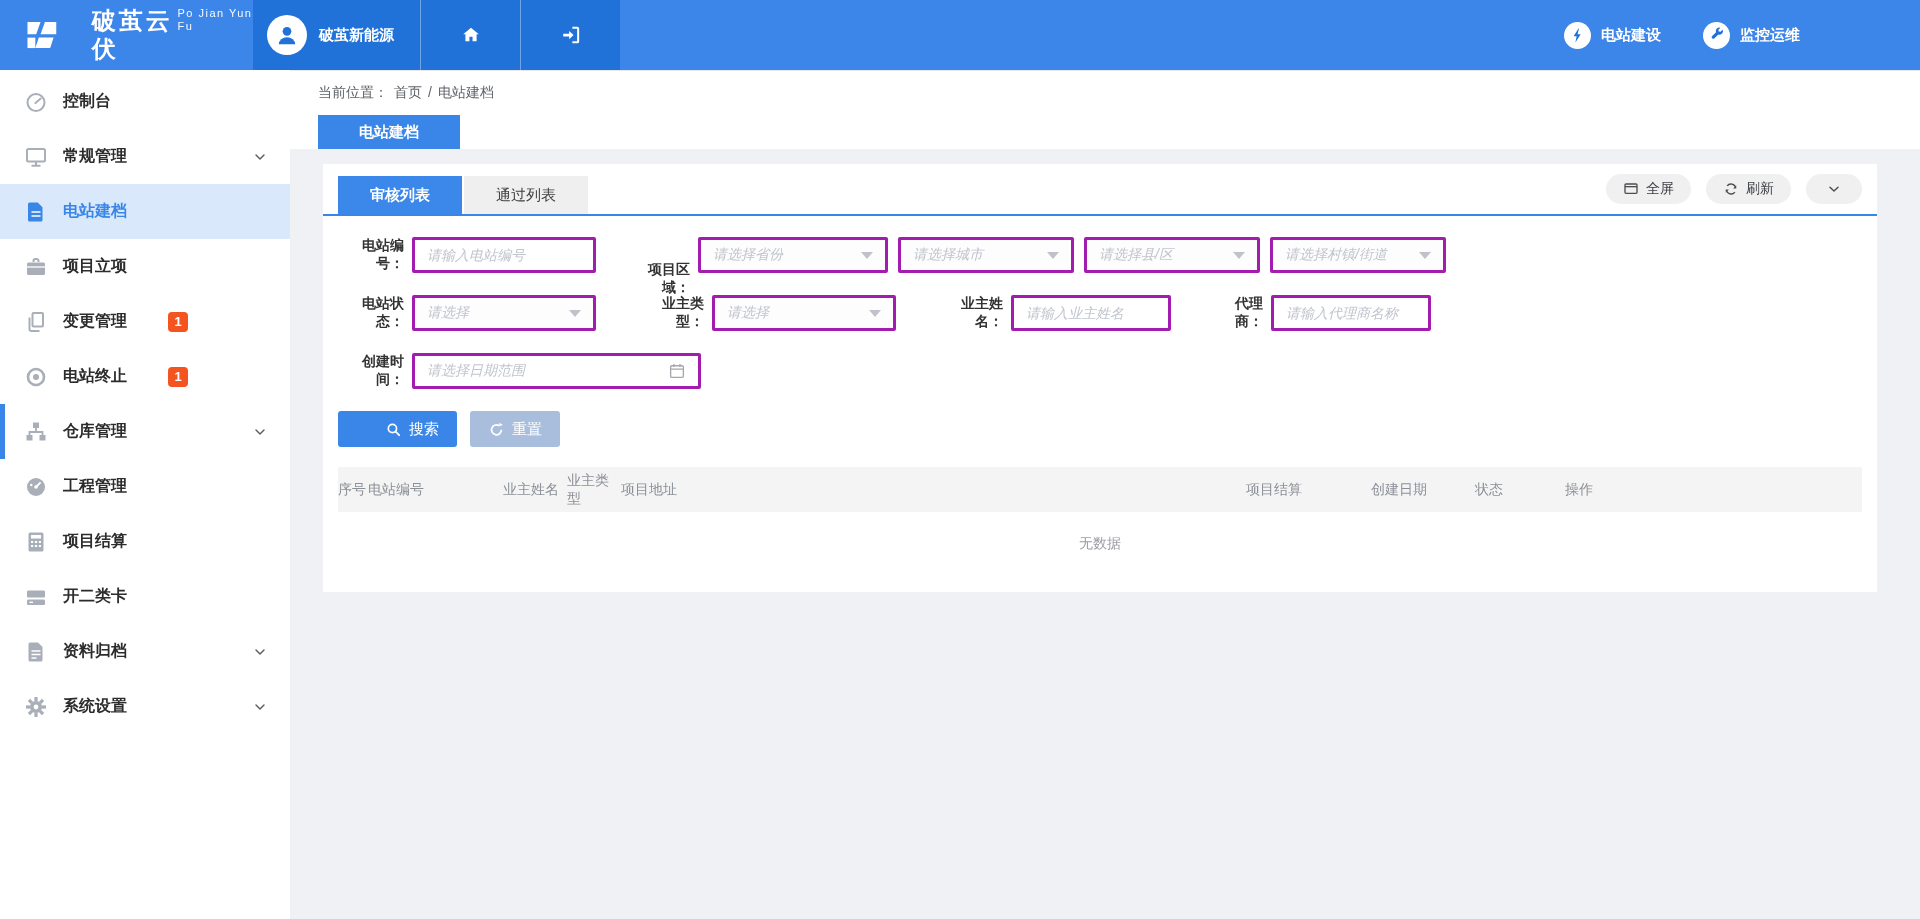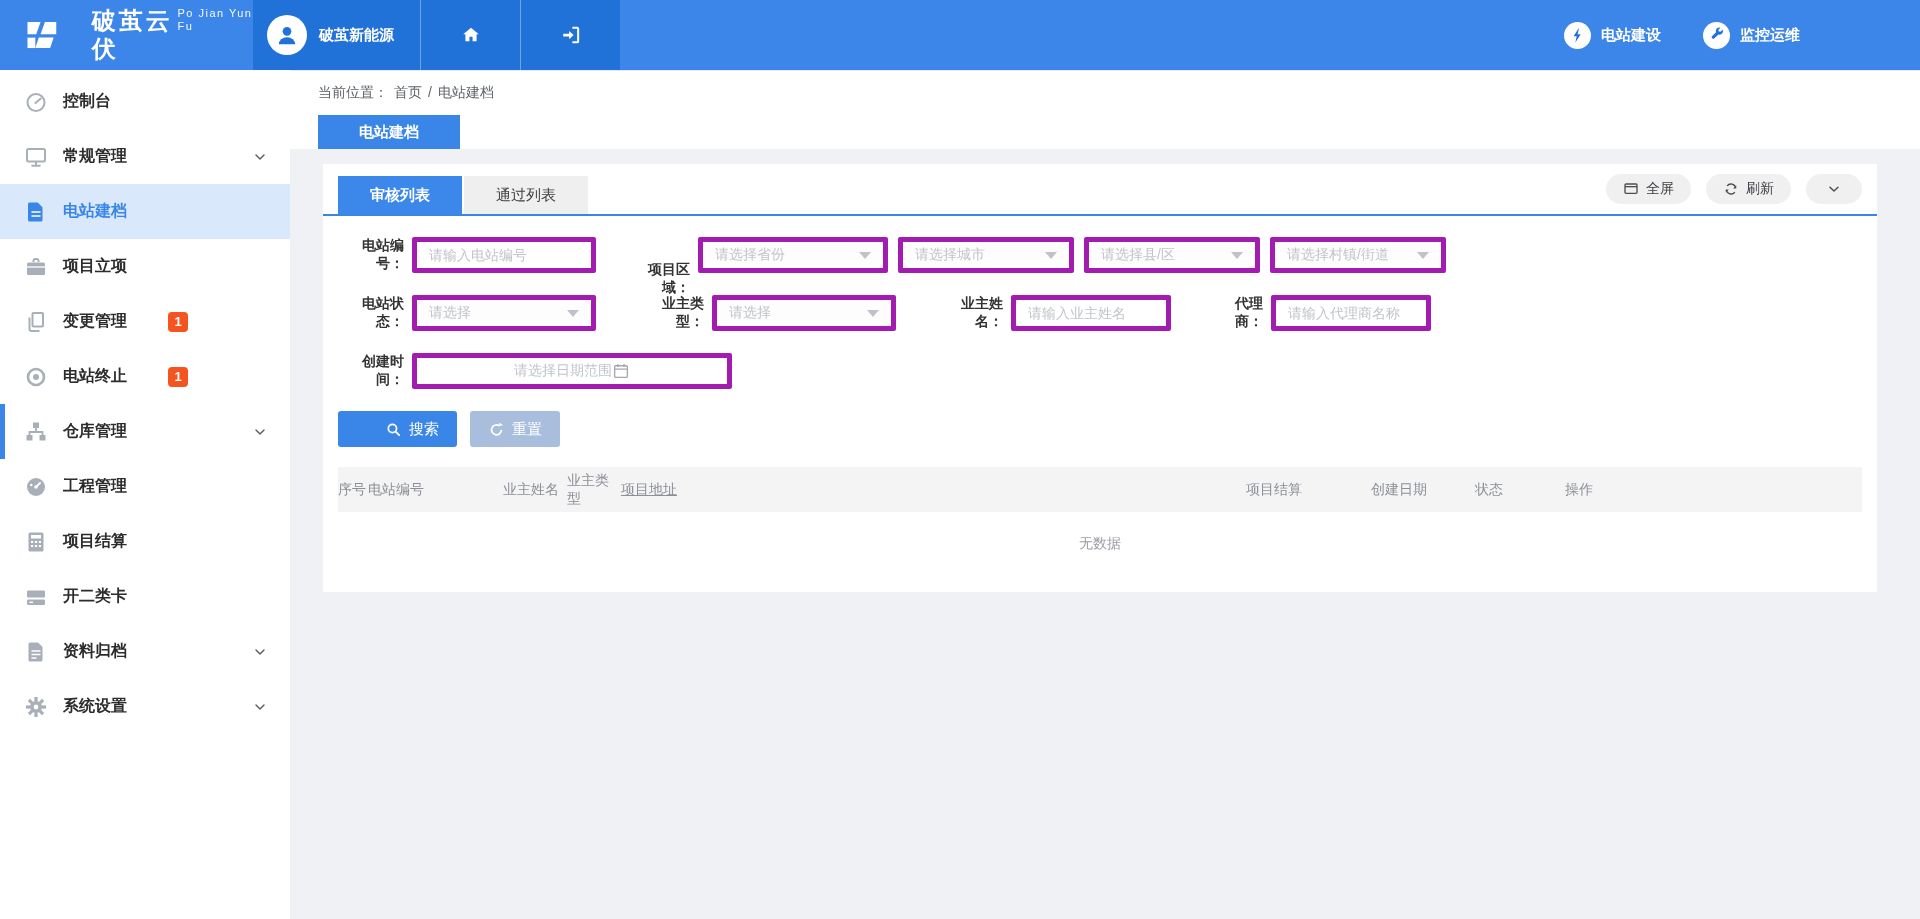--- a/index.html
+++ b/index.html
@@ -47,42 +47,42 @@
   .pill { height:30px; border-radius:16px; background:#f0f0f1; display:flex; align-items:center; gap:7px; padding:0 17px; font-size:14px; color:#3c3f43; cursor:pointer; }
   .pill svg { width:16px; height:16px; }
   .pill.sm { padding:0 20px; }
 
   
   .filters { padding:21px 15px 0; }
   .f-row { display:flex; align-items:center; height:36px; margin-bottom:22px; }
   .f-label { font-size:14px; color:#333; font-weight:600; text-align:right; flex:none; padding-right:8px; }
   .lw66 { width:74px;text-align:right; } .lw70 { width:70px; } .lw64 { width:64px; } .lw65 { width:65px; } .lw62 { width:62px; }
   .ml32 { margin-left:32px;margin-top:48px; } .ml52 { margin-left:52px; } .ml50 { margin-left:50px; } .ml38 { margin-left:38px; } .ml10 { margin-left:10px; }
-  .control { height:36px; border:5px solid #a21caf; border-radius:2px; background:#fff; font-size:14px; color:#606266; }
+  .control { height:36px; border:3px solid #a21caf; border-radius:2px; background:#fff; font-size:14px; color:#606266;font-style:italic; }
   input.control { padding:0 12px; outline:none; }
   input.control::placeholder { color:#c0c4cc; }
   .select { display:flex; align-items:center; justify-content:space-between; padding:0 12px; cursor:pointer; background:#fdfdfd; }
   .select .ph { color:#c0c4cc; }
   .caret { width:0; height:0; border-left:6px solid transparent; border-right:6px solid transparent; border-top:7px solid #bfc3c9; flex:none; }
   .w184 { width:184px; } .w190 { width:190px; } .w176 { width:176px; } .w160 { width:160px; }
-  .date-ctl { width:320px; display:flex; align-items:center; justify-content:center; padding:0 12px; cursor:pointer; }
+  .date-ctl { width:289px; display:flex; align-items:center; justify-content:space-between; padding:0 12px; cursor:pointer; }
   .date-ctl .ph { color:#c0c4cc; }
   .date-ctl svg { width:18px; height:18px; flex:none; }
 
   .btn-row { padding:0 15px; display:flex; gap:13px; margin-bottom:20px; }
   .btn { height:36px; display:flex; align-items:center; gap:7px; padding:0 18px; color:#fff; font-size:15px; border-radius:3px; border:none; cursor:pointer; font-family:inherit; }
   .btn svg { width:17px; height:17px; }
   .btn-search { background:#3a86e8;padding-left:47px; }
   .btn-reset { background:#a9bedd; }
 
   
   .table-wrap { margin:0 15px; }
   .thead { display:flex; align-items:center; background:#f4f4f5; height:45px; font-size:14px; color:#8b9097; }
   .th { flex:none; }
-  .th.c1{width:30px;} .th.c2{width:135px;} .th.c3{width:64px;} .th.c4{width:54px;} .th.c5{width:625px;text-decoration:underline;} .th.c6{width:77px;} .th.c7{width:152px;text-align:center;} .th.c8{width:90px;} .th.c9{flex:1;}
+  .th.c1{width:30px;} .th.c2{width:135px;} .th.c3{width:64px;} .th.c4{width:54px;} .th.c5{width:625px;} .th.c6{width:77px;} .th.c7{width:152px;text-align:center;} .th.c8{width:90px;} .th.c9{flex:1;}
   .empty-row { height:64px; display:flex; align-items:center; justify-content:center; font-size:14px; color:#9a9da3; }
 </style>
 </head>
 <body>
 
 <header class="topbar">
   <div class="brand">
     <svg width="44" height="36" viewBox="0 0 40 34">
       <path d="M4 2h15l-5 14H4z" fill="#fff"></path>
       <path d="M24 2h13v14H19z" fill="#fff"></path>

